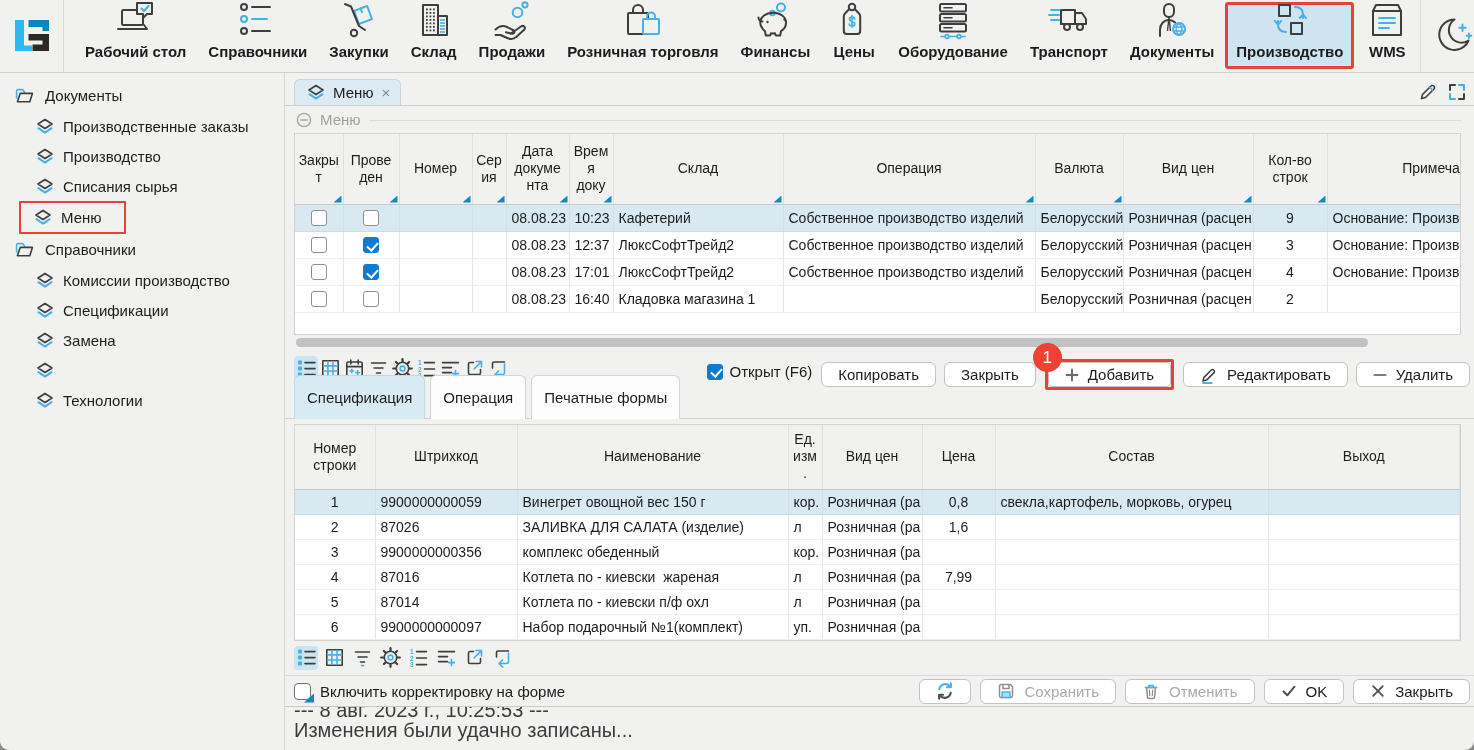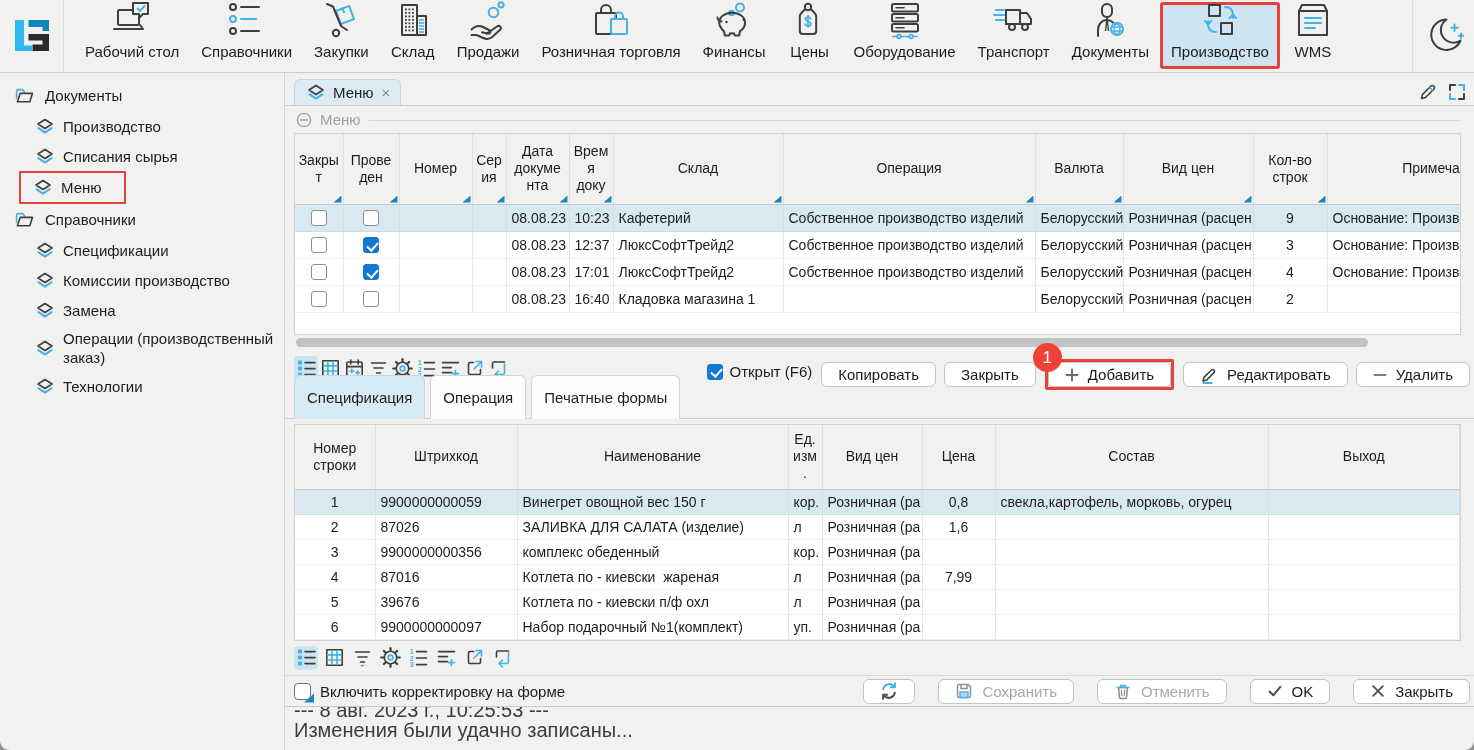--- a/index.html
+++ b/index.html
@@ -6,21 +6,21 @@
   html,body { width:1474px; height:750px; overflow:hidden; }
   body { background:#8e8e8e; font-family:"Liberation Sans","DejaVu Sans",sans-serif; color:#1d1d1d; }
   .app { width:1474px; height:750px; background:#f1f1f0; border-radius:0 0 9px 9px; overflow:hidden;
          display:flex; flex-direction:column; position:relative; }
   .ic { display:block; flex:none; }
 
   
   .topbar { height:73px; flex:none; display:flex; align-items:stretch; border-bottom:1px solid #cdcdcd; background:#f1f1f0; }
   .logobox { width:64px; flex:none; display:flex; align-items:center; justify-content:center; border-right:1px solid #d9d9d9; }
   .navitem { display:flex; flex-direction:column; align-items:center; justify-content:flex-end; gap:3px;
-              padding:4px 8px 6px; margin:2px 0 3px; border:3px solid transparent; border-radius:3px; cursor:pointer; }
+              padding:4px 8px 6px; margin:2px 0 3px; border:3px solid transparent; border-radius:3px; cursor:pointer;font-weight:bold; }
   .logobox + .navitem { margin-left:10px; }
   .navlabel { font-size:15px; white-space:nowrap; color:#1c1c1c; }
   .navitem.highlighted { background:#cee5f1; border-color:#e8413c; }
   .navspacer { flex:1; }
   .moonbox { width:62px; flex:none; display:flex; align-items:center; justify-content:center; border-left:1px solid #dcdcdc; cursor:pointer; }
 
   
   .content { flex:1; display:flex; min-height:0; }
   .sidebar { width:285px; flex:none; border-right:1px solid #d6d6d6; padding-top:7px; overflow:hidden; }
   .treesec { display:flex; align-items:center; gap:11px; padding:5px 8px 5px 14px; min-height:31px; cursor:pointer; }
@@ -100,21 +100,21 @@
   
   .subtabs { flex:none; height:29px; display:flex; align-items:flex-end; gap:5px; padding-left:9px; border-bottom:1px solid #cfcfcf; }
   .subtab { height:44px; display:flex; align-items:center; padding:18px 12px; font-size:15px; background:#fdfdfd;
              border:1px solid #d4d4d4; border-bottom:none; border-radius:6px 6px 0 0; cursor:pointer; margin-bottom:-1px; }
   .subtab.active { background:#d8eaf3; border-color:#c4d7e1; }
 
   .botbar { flex:none; height:27px; display:flex; align-items:center; padding:0 13px 0 9px; gap:4px; margin-top:3px; }
 
   .actionbar { flex:none; height:31px; border-top:1px solid #d9d9d9; display:flex; align-items:center;
                 padding:0 4px 0 9px; margin-top:4px; }
-  .actionbar .btnrow { gap:23px;justify-content:center; }
+  .actionbar .btnrow { gap:9px;justify-content:center; }
   .actionbar .cbgroup { gap:9px; }
   .btn.icon-only { padding:0 15px; }
   .btn.disabled { color:#a9a9a9; cursor:default; }
   .cornercb { display:inline-block; width:17px; height:17px; border:1.5px solid #6f6f6f; border-radius:4px;
                background:#fff; position:relative; cursor:pointer; }
   .cornercb::after { content:""; position:absolute; right:-4px; bottom:-4px; width:10px; height:9px; background:#1587bd;
                clip-path:polygon(100% 0, 100% 100%, 0 100%); }
 
   
   .log { flex:1; border-top:1px solid #c9c9c9; margin-top:0; overflow:hidden; padding-left:9px; }
@@ -304,20 +304,27 @@
             <path d="M2.6 11 V4.2 A1.6 1.6 0 0 1 4.2 2.6 h4.4 l2 2.6" stroke="#45b1e6" stroke-width="1.6" stroke-linecap="round" stroke-linejoin="round"></path>
             <path d="M6.2 6.4 h12.2 l-2.6 8.4 H3.4 l2.8-8.4 z" stroke="#3e3e3e" stroke-width="1.6" stroke-linecap="round" stroke-linejoin="round"></path>
           </svg>
           <span class="treelabel">Документы</span>
         </div>
         <div class="treeitem">
           <svg class="ic " width="18" height="17" viewBox="0 0 18 17" fill="none">
             <path d="M9 1.5 L16 6 9 10.5 2 6 z" stroke="#3e3e3e" stroke-width="1.6" stroke-linecap="round" stroke-linejoin="round"></path>
             <path d="M2.4 10.2 L9 14.6 15.6 10.2" stroke="#45b1e6" stroke-width="2" stroke-linecap="round" stroke-linejoin="round"></path>
           </svg>
+          <span class="treelabel">Производственные заказы</span>
+        </div>
+        <div class="treeitem">
+          <svg class="ic " width="18" height="17" viewBox="0 0 18 17" fill="none">
+            <path d="M9 1.5 L16 6 9 10.5 2 6 z" stroke="#3e3e3e" stroke-width="1.6" stroke-linecap="round" stroke-linejoin="round"></path>
+            <path d="M2.4 10.2 L9 14.6 15.6 10.2" stroke="#45b1e6" stroke-width="2" stroke-linecap="round" stroke-linejoin="round"></path>
+          </svg>
           <span class="treelabel">Производство</span>
         </div>
         <div class="treeitem">
           <svg class="ic " width="18" height="17" viewBox="0 0 18 17" fill="none">
             <path d="M9 1.5 L16 6 9 10.5 2 6 z" stroke="#3e3e3e" stroke-width="1.6" stroke-linecap="round" stroke-linejoin="round"></path>
             <path d="M2.4 10.2 L9 14.6 15.6 10.2" stroke="#45b1e6" stroke-width="2" stroke-linecap="round" stroke-linejoin="round"></path>
           </svg>
           <span class="treelabel">Списания сырья</span>
         </div>
         <div class="treeitem">
@@ -334,42 +341,41 @@
             <path d="M2.6 11 V4.2 A1.6 1.6 0 0 1 4.2 2.6 h4.4 l2 2.6" stroke="#45b1e6" stroke-width="1.6" stroke-linecap="round" stroke-linejoin="round"></path>
             <path d="M6.2 6.4 h12.2 l-2.6 8.4 H3.4 l2.8-8.4 z" stroke="#3e3e3e" stroke-width="1.6" stroke-linecap="round" stroke-linejoin="round"></path>
           </svg>
           <span class="treelabel">Справочники</span>
         </div>
         <div class="treeitem">
           <svg class="ic " width="18" height="17" viewBox="0 0 18 17" fill="none">
             <path d="M9 1.5 L16 6 9 10.5 2 6 z" stroke="#3e3e3e" stroke-width="1.6" stroke-linecap="round" stroke-linejoin="round"></path>
             <path d="M2.4 10.2 L9 14.6 15.6 10.2" stroke="#45b1e6" stroke-width="2" stroke-linecap="round" stroke-linejoin="round"></path>
           </svg>
-          <span class="treelabel">Спецификации</span>
+          <span class="treelabel">Комиссии производство</span>
         </div>
         <div class="treeitem">
           <svg class="ic " width="18" height="17" viewBox="0 0 18 17" fill="none">
             <path d="M9 1.5 L16 6 9 10.5 2 6 z" stroke="#3e3e3e" stroke-width="1.6" stroke-linecap="round" stroke-linejoin="round"></path>
             <path d="M2.4 10.2 L9 14.6 15.6 10.2" stroke="#45b1e6" stroke-width="2" stroke-linecap="round" stroke-linejoin="round"></path>
           </svg>
-          <span class="treelabel">Комиссии производство</span>
+          <span class="treelabel">Спецификации</span>
         </div>
         <div class="treeitem">
           <svg class="ic " width="18" height="17" viewBox="0 0 18 17" fill="none">
             <path d="M9 1.5 L16 6 9 10.5 2 6 z" stroke="#3e3e3e" stroke-width="1.6" stroke-linecap="round" stroke-linejoin="round"></path>
             <path d="M2.4 10.2 L9 14.6 15.6 10.2" stroke="#45b1e6" stroke-width="2" stroke-linecap="round" stroke-linejoin="round"></path>
           </svg>
           <span class="treelabel">Замена</span>
         </div>
         <div class="treeitem">
           <svg class="ic " width="18" height="17" viewBox="0 0 18 17" fill="none">
             <path d="M9 1.5 L16 6 9 10.5 2 6 z" stroke="#3e3e3e" stroke-width="1.6" stroke-linecap="round" stroke-linejoin="round"></path>
             <path d="M2.4 10.2 L9 14.6 15.6 10.2" stroke="#45b1e6" stroke-width="2" stroke-linecap="round" stroke-linejoin="round"></path>
           </svg>
-          <span class="treelabel">Операции (производственный заказ)</span>
         </div>
         <div class="treeitem">
           <svg class="ic " width="18" height="17" viewBox="0 0 18 17" fill="none">
             <path d="M9 1.5 L16 6 9 10.5 2 6 z" stroke="#3e3e3e" stroke-width="1.6" stroke-linecap="round" stroke-linejoin="round"></path>
             <path d="M2.4 10.2 L9 14.6 15.6 10.2" stroke="#45b1e6" stroke-width="2" stroke-linecap="round" stroke-linejoin="round"></path>
           </svg>
           <span class="treelabel">Технологии</span>
         </div>
     </aside>
 
@@ -706,21 +712,21 @@
                 <td class="cell"><span class="cval">87016</span></td>
                 <td class="cell"><span class="cval">Котлета по - киевски  жареная</span></td>
                 <td class="cell"><span class="cval">л</span></td>
                 <td class="cell"><span class="cval">Розничная (ра</span></td>
                 <td class="cell al-r"><span class="cval">7,99</span></td>
                 <td class="cell"><span class="cval"></span></td>
                 <td class="cell"><span class="cval"></span></td>
               </tr>
               <tr class="trow">
                 <td class="cell al-r"><span class="cval">5</span></td>
-                <td class="cell"><span class="cval">39676</span></td>
+                <td class="cell"><span class="cval">87014</span></td>
                 <td class="cell"><span class="cval">Котлета по - киевски п/ф охл</span></td>
                 <td class="cell"><span class="cval">л</span></td>
                 <td class="cell"><span class="cval">Розничная (ра</span></td>
                 <td class="cell al-r"><span class="cval"></span></td>
                 <td class="cell"><span class="cval"></span></td>
                 <td class="cell"><span class="cval"></span></td>
               </tr>
               <tr class="trow">
                 <td class="cell al-r"><span class="cval">6</span></td>
                 <td class="cell"><span class="cval">9900000000097</span></td>

